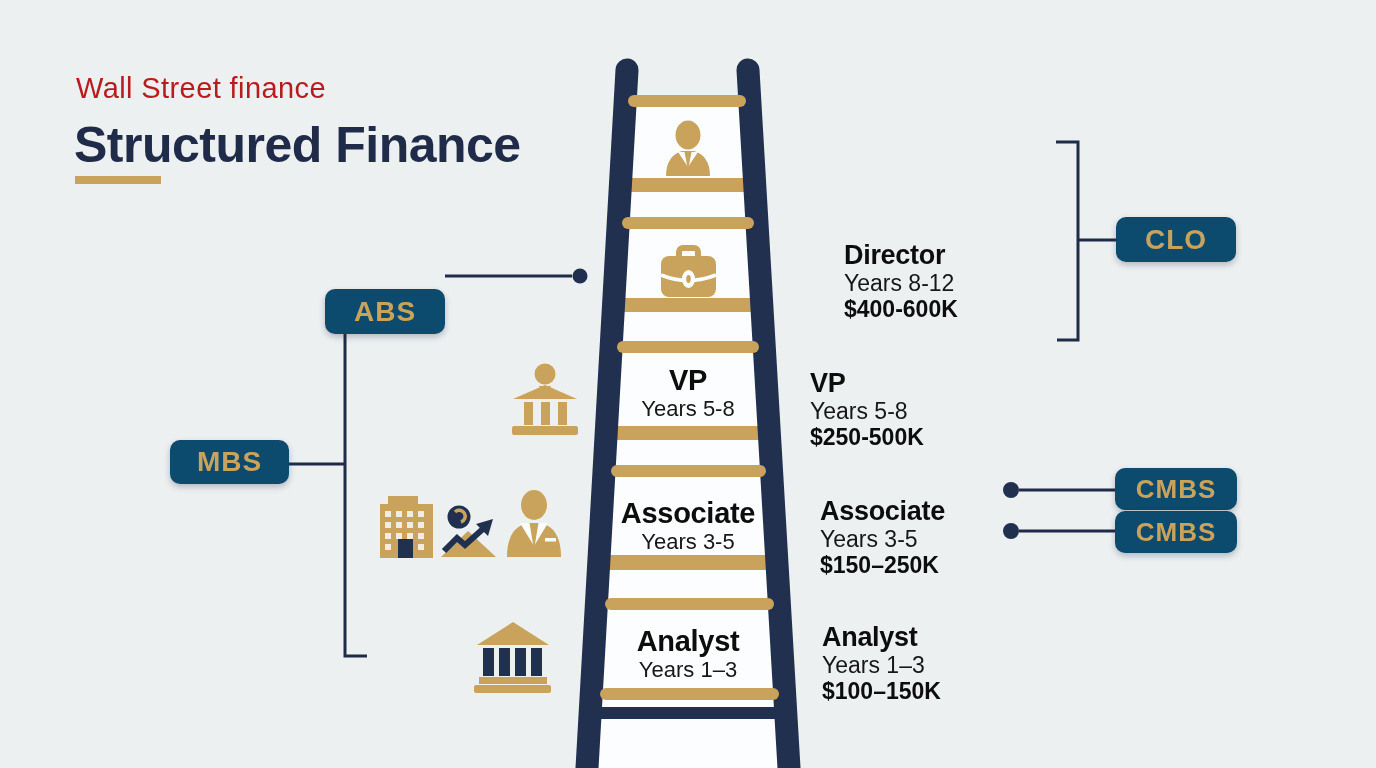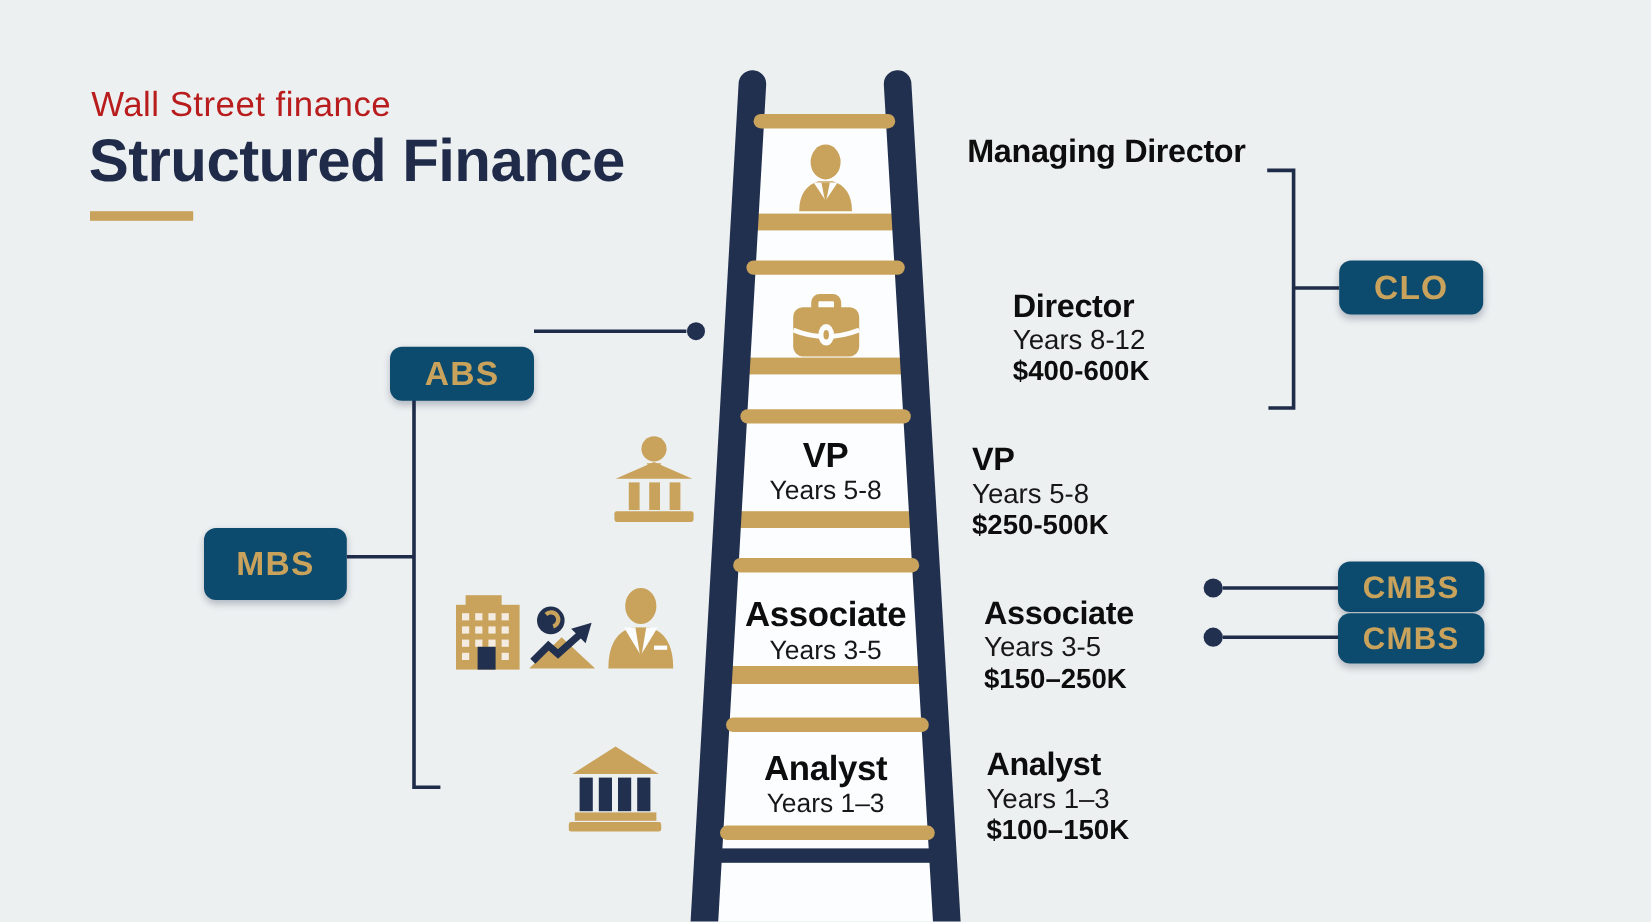--- a/index.html
+++ b/index.html
@@ -6,32 +6,32 @@
   body{
     width:1376px;height:768px;position:relative;overflow:hidden;
     background:#edf0f1;
     font-family:"Liberation Sans", sans-serif;
   }
   svg{position:absolute;left:0;top:0;z-index:1;}
   .txt{position:absolute;z-index:2;}
 
   
   .subtitle{left:76px;top:72px;font-size:29px;color:#b91c1c;letter-spacing:.4px;}
-  .main-title{left:74px;top:105px;font-size:50px;font-weight:700;color:#1f2b49;letter-spacing:-.5px;}
+  .main-title{left:74px;top:116px;font-size:50px;font-weight:700;color:#1f2b49;letter-spacing:-.5px;}
   .title-underline{left:75px;top:176px;width:86px;height:8px;background:#c9a35c;z-index:2;position:absolute;}
 
   
   .badge{
     position:absolute;z-index:2;background:#0c4a6e;color:#c9a35c;
     font-weight:700;display:flex;align-items:center;justify-content:center;
     border-radius:10px;letter-spacing:1px;
     box-shadow:0 3px 6px rgba(30,43,73,.28);
   }
   .badge-abs{left:325px;top:253px;width:120px;height:45px;font-size:28px;margin-top:36px;}
-  .badge-mbs{left:170px;top:440px;width:119px;height:60px;font-size:28px;}
+  .badge-mbs{left:170px;top:440px;width:119px;height:44px;font-size:28px;}
   .badge-clo{left:1116px;top:217px;width:120px;height:45px;font-size:28px;}
   .badge-cmbs-top{left:1115px;top:468px;width:122px;height:42px;font-size:26px;}
   .badge-cmbs-bottom{left:1115px;top:511px;width:122px;height:42px;font-size:26px;}
 
   
   .level{color:#0d0d0d;}
   .level-title{font-size:27px;font-weight:700;line-height:30px;letter-spacing:-.3px;}
   .level-years{font-size:23px;line-height:26px;color:#171717;}
   .level-salary{font-size:23px;font-weight:700;line-height:27px;}
   .level-md{left:806px;top:111px;}
@@ -175,21 +175,20 @@
 <div class="txt main-title">Structured Finance</div>
 <div class="title-underline"></div>
 
 <div class="badge badge-abs">ABS</div>
 <div class="badge badge-mbs">MBS</div>
 <div class="badge badge-clo">CLO</div>
 <div class="badge badge-cmbs-top">CMBS</div>
 <div class="badge badge-cmbs-bottom">CMBS</div>
 
 <div class="txt level level-md">
-  <div class="level-title">Managing Director</div>
 </div>
 <div class="txt level level-dir">
   <div class="level-title">Director</div>
   <div class="level-years">Years 8-12</div>
   <div class="level-salary">$400-600K</div>
 </div>
 <div class="txt level level-vp">
   <div class="level-title">VP</div>
   <div class="level-years">Years 5-8</div>
   <div class="level-salary">$250-500K</div>

